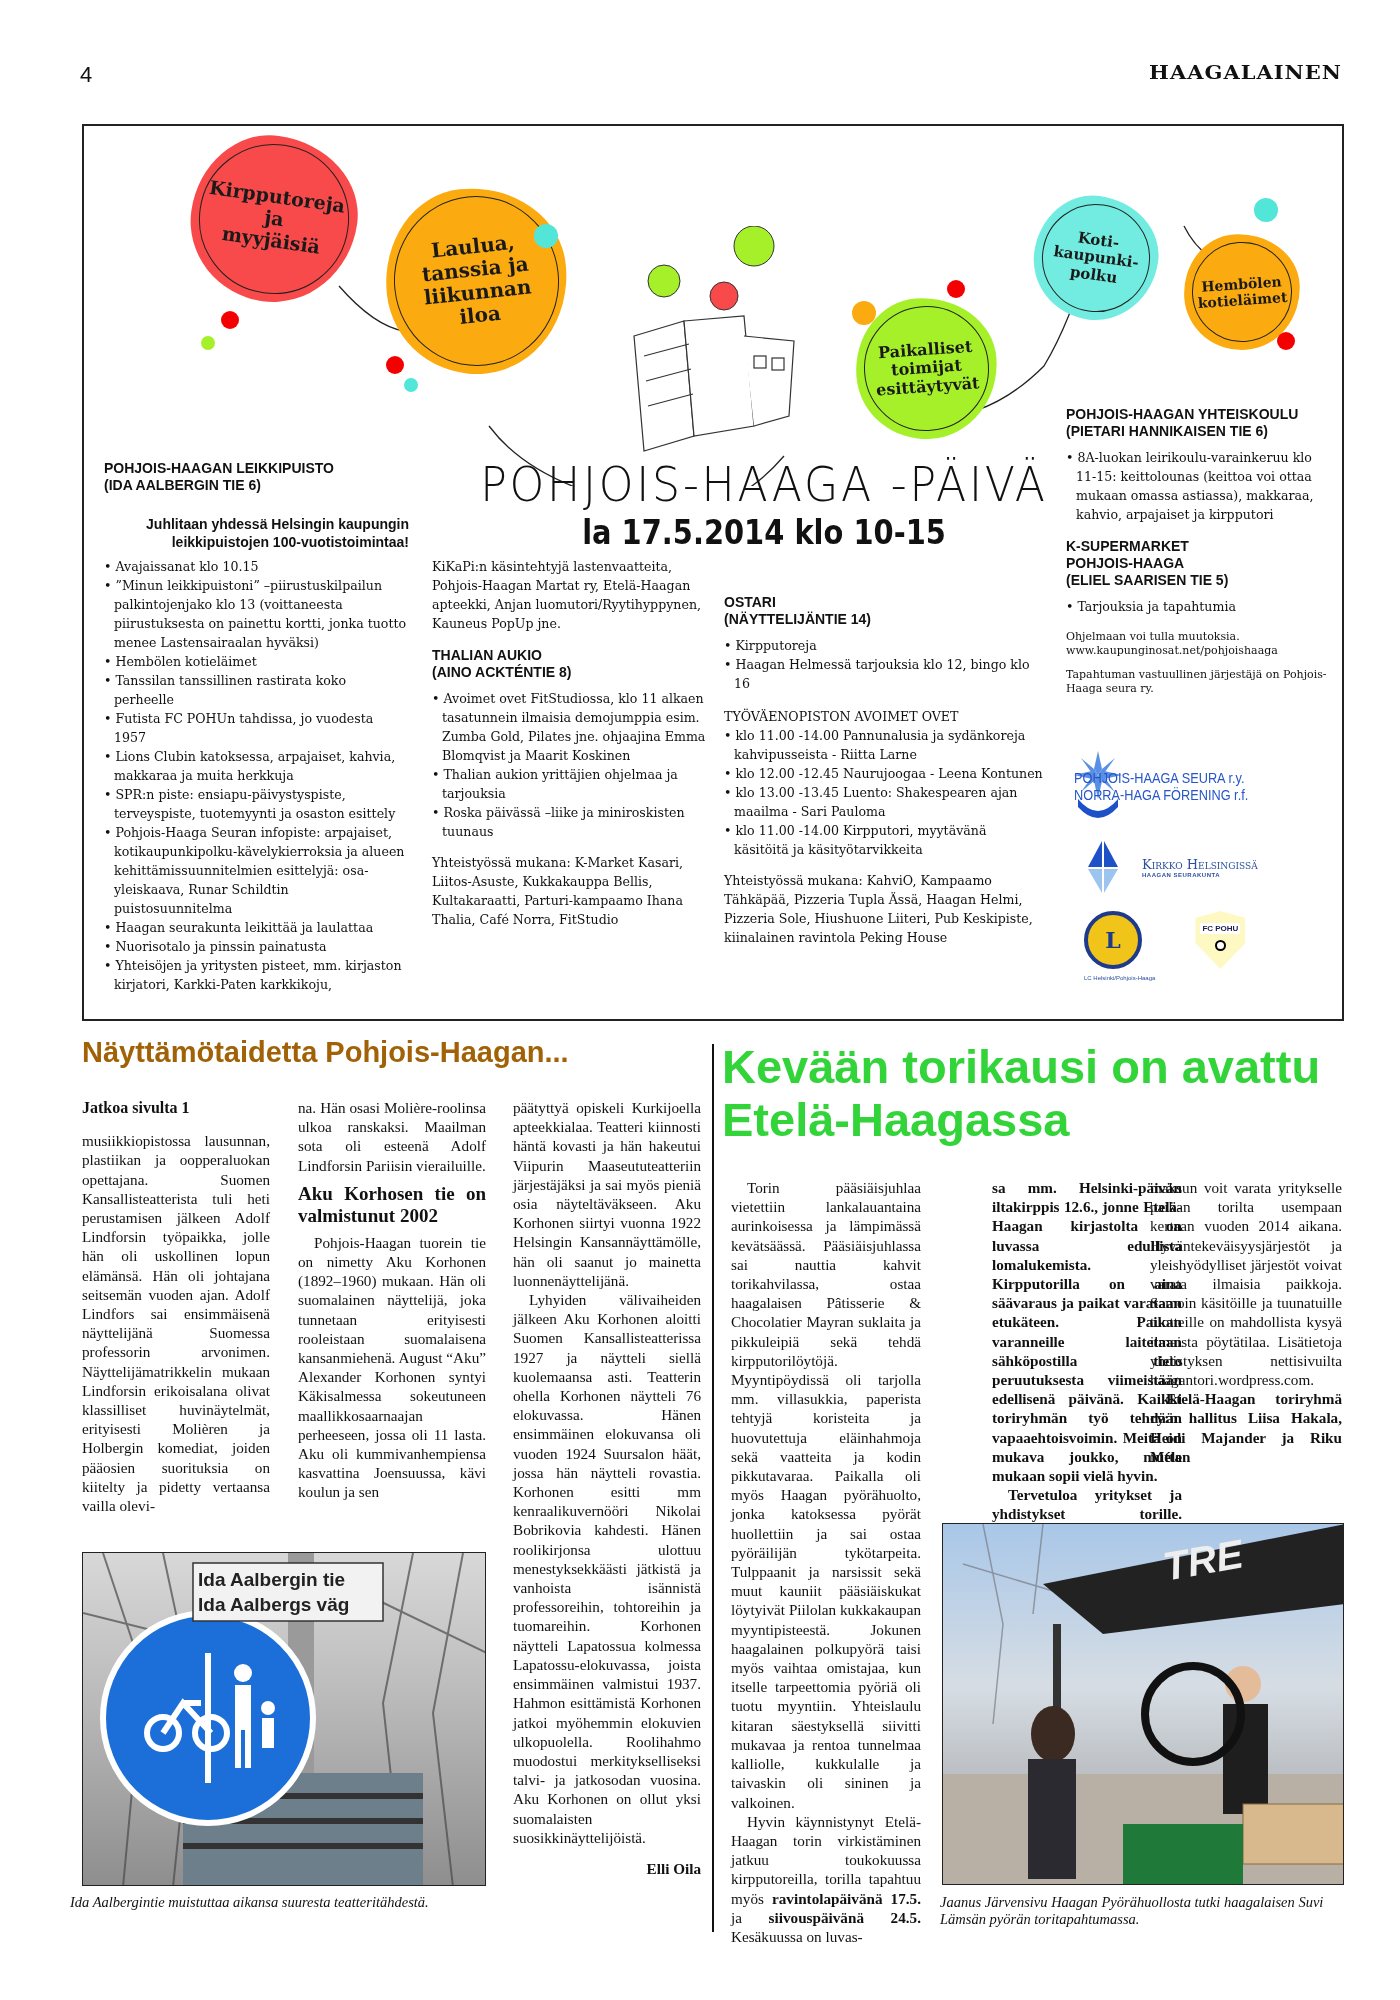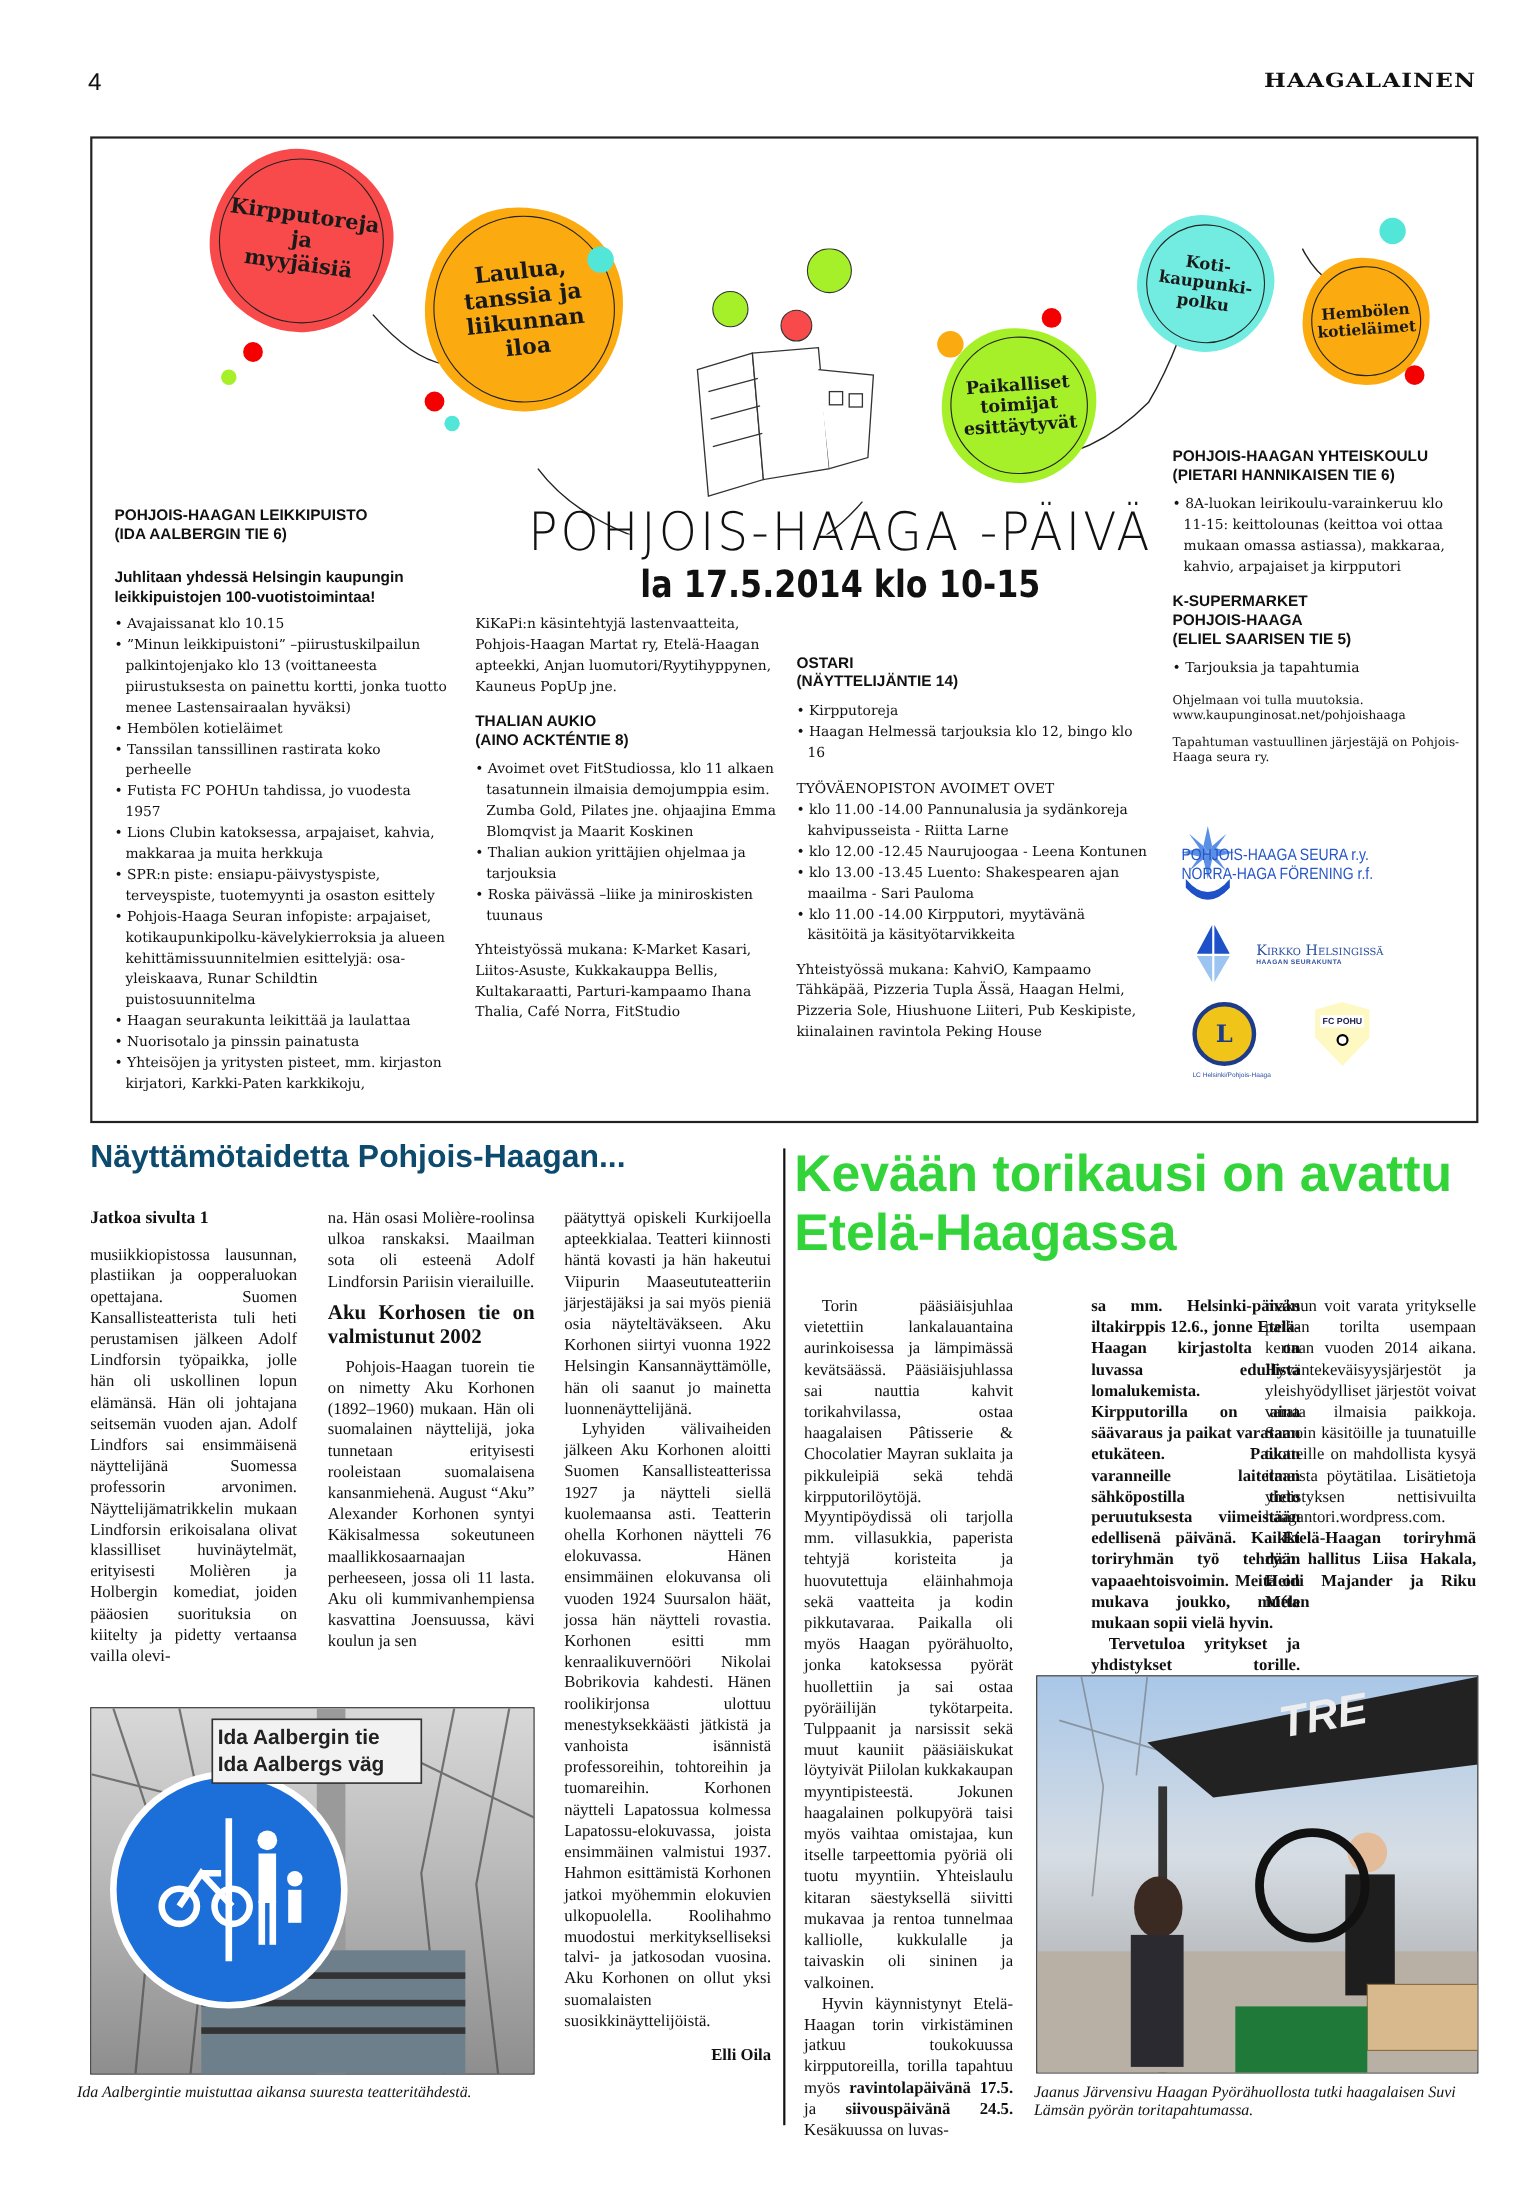--- a/index.html
+++ b/index.html
@@ -37,21 +37,21 @@
   .logo-kirkko .t1 { color: #2a4fa0; font: 13px "DejaVu Serif", serif; font-variant: small-caps; }
   .logo-kirkko .t2 { color: #2a4fa0; font: bold 6px "Liberation Sans", sans-serif; letter-spacing: 0.5px; }
   .logo-row { display: flex; gap: 40px; align-items: flex-start; margin-left: 10px; }
   .lions { width: 58px; height: 58px; border-radius: 50%; background: #f0c418; border: 4px solid #1e3a8a; display: flex; align-items: center; justify-content: center; color: #1e3a8a; font: bold 22px "DejaVu Serif", serif; }
   .lions-cap { font: 6px "Liberation Sans", sans-serif; color: #2a4fa0; margin-top: 6px; }
   .fcpohu { width: 50px; height: 58px; background: #fef9c3; clip-path: polygon(0 12%, 50% 0, 100% 12%, 100% 55%, 50% 100%, 0 55%); display: flex; flex-direction: column; align-items: center; padding-top: 12px; }
   .fcpohu .lbl { background: #fff; color: #1b1f4a; font: bold 8px "Liberation Sans", sans-serif; padding: 1px 2px; }
   .fcpohu .ball { width: 11px; height: 11px; border-radius: 50%; background: #fff; margin-top: 6px; border: 2px solid #000; }
 
   
-  .art1-title { position: absolute; left: 82px; top: 1036px; font: bold 29px "Liberation Sans", sans-serif; color: #0c4a6e; white-space: nowrap; }
+  .art1-title { position: absolute; left: 82px; top: 1036px; font: bold 29px "Liberation Sans", sans-serif; color: #a16207; white-space: nowrap; }
   .art2-title { position: absolute; left: 722px; top: 1040px; font: bold 47px "Liberation Sans", sans-serif; color: #32d43a; line-height: 53px; }
   .vline { position: absolute; left: 712px; top: 1044px; width: 2px; height: 888px; background: #111; }
 
   .txt { position: absolute; font-size: 15.2px; line-height: 19.2px; text-align: justify; hyphens: manual; }
   .txt p { text-indent: 16px; }
   .txt p.noind { text-indent: 0; }
   .txt .kicker { font-weight: bold; font-size: 16px; text-indent: 0; margin-bottom: 14px; }
   .txt h3 { font: bold 19px "Liberation Serif", serif; line-height: 22px; margin: 8px 0 6px; }
   .txt .sig { text-align: right; font-weight: bold; margin-top: 12px; }
 
@@ -130,21 +130,21 @@
   <div class="dot" style="left:768px;top:175px;width:24px;height:24px;background:#fbab10;"></div>
   <div class="dot" style="left:863px;top:154px;width:18px;height:18px;background:#f50000;"></div>
   <div class="dot" style="left:1170px;top:72px;width:24px;height:24px;background:#52e6d8;"></div>
   <div class="dot" style="left:1193px;top:206px;width:18px;height:18px;background:#f50000;"></div>
 
   <div class="ev-title">POHJOIS-HAAGA -PÄIVÄ</div>
   <div class="ev-date">la 17.5.2014  klo 10-15</div>
 
   <div class="col" style="left:20px;top:334px;width:305px;">
     <h4><span>POHJOIS-HAAGAN LEIKKIPUISTO</span><br><span>(IDA AALBERGIN TIE 6)</span></h4>
-    <div class="lead" style="margin-top:21px;">Juhlitaan yhdessä Helsingin kaupungin leikkipuistojen 100-vuotistoimintaa!</div>
+    <div class="lead" style="margin-top:21px;text-align:right;">Juhlitaan yhdessä Helsingin kaupungin leikkipuistojen 100-vuotistoimintaa!</div>
     <ul>
       <li>Avajaissanat klo 10.15</li>
       <li>”Minun leikkipuistoni” –piirustuskilpailun palkintojenjako klo 13 (voittaneesta piirustuksesta on painettu kortti, jonka tuotto menee Lastensairaalan hyväksi)</li>
       <li>Hembölen kotieläimet</li>
       <li>Tanssilan tanssillinen rastirata koko perheelle</li>
       <li>Futista FC POHUn tahdissa, jo vuodesta 1957</li>
       <li>Lions Clubin katoksessa, arpajaiset, kahvia, makkaraa ja muita herkkuja</li>
       <li>SPR:n piste: ensiapu-päivystyspiste, terveyspiste, tuotemyynti ja osaston esittely</li>
       <li>Pohjois-Haaga Seuran infopiste: arpajaiset, kotikaupunkipolku-kävelykierroksia ja alueen kehittämissuunnitelmien esittelyjä: osa-yleiskaava, Runar Schildtin puistosuunnitelma</li>
       <li>Haagan seurakunta leikittää ja laulattaa</li>

